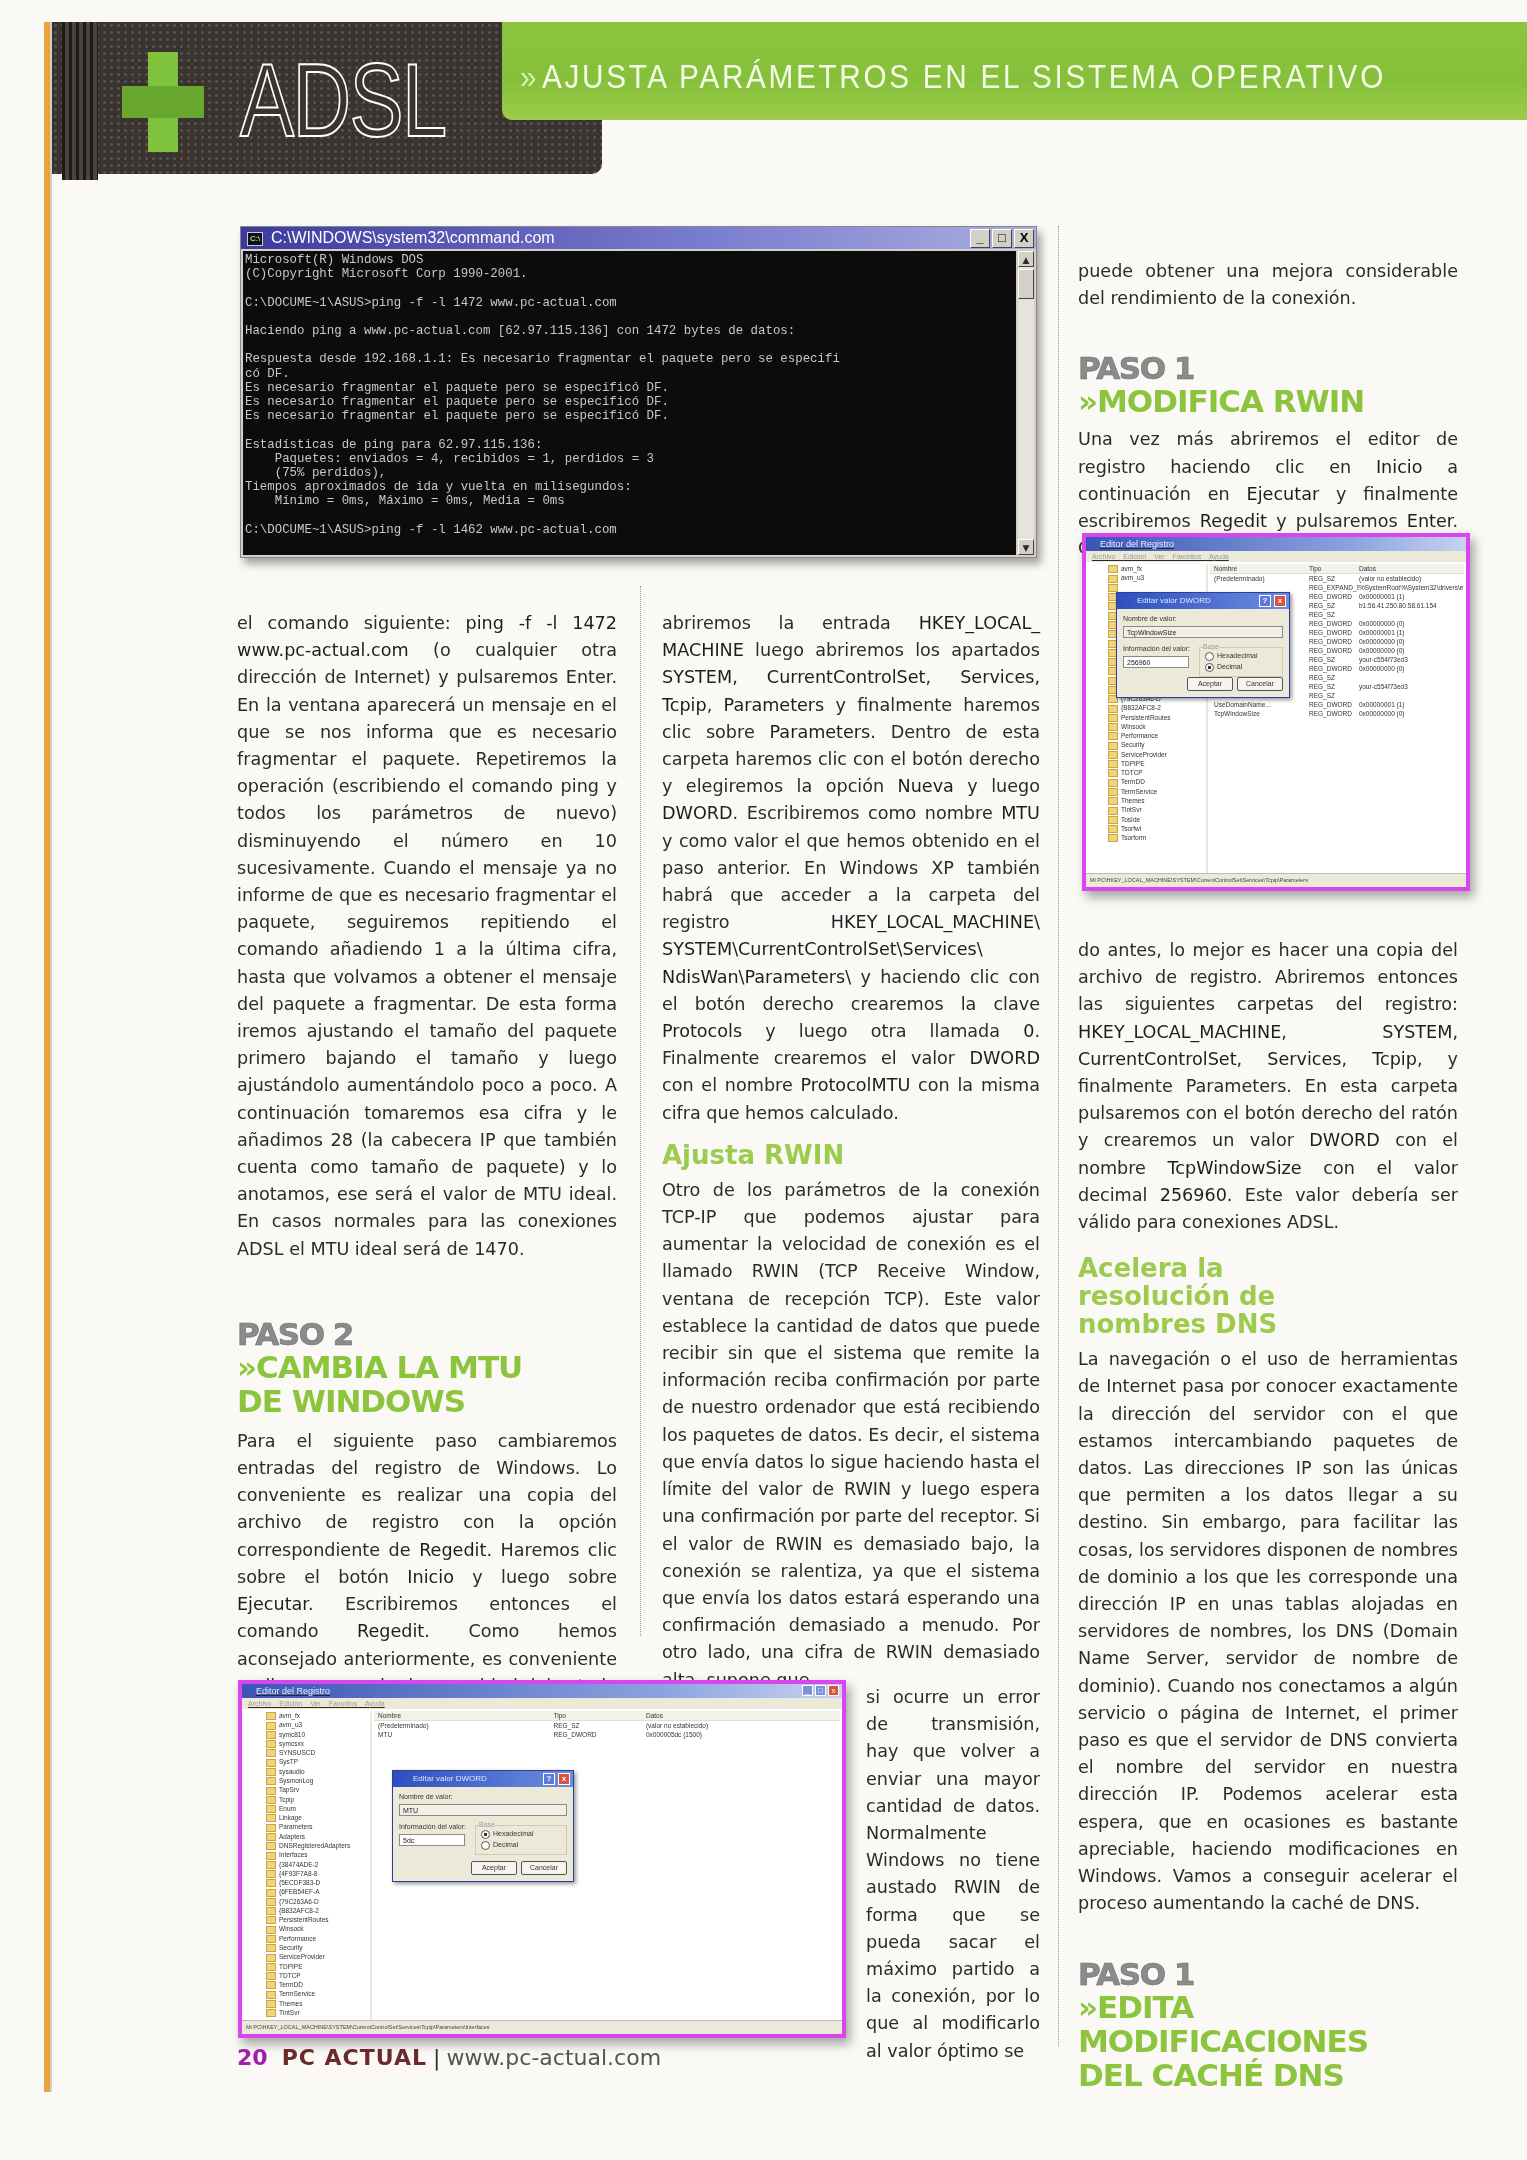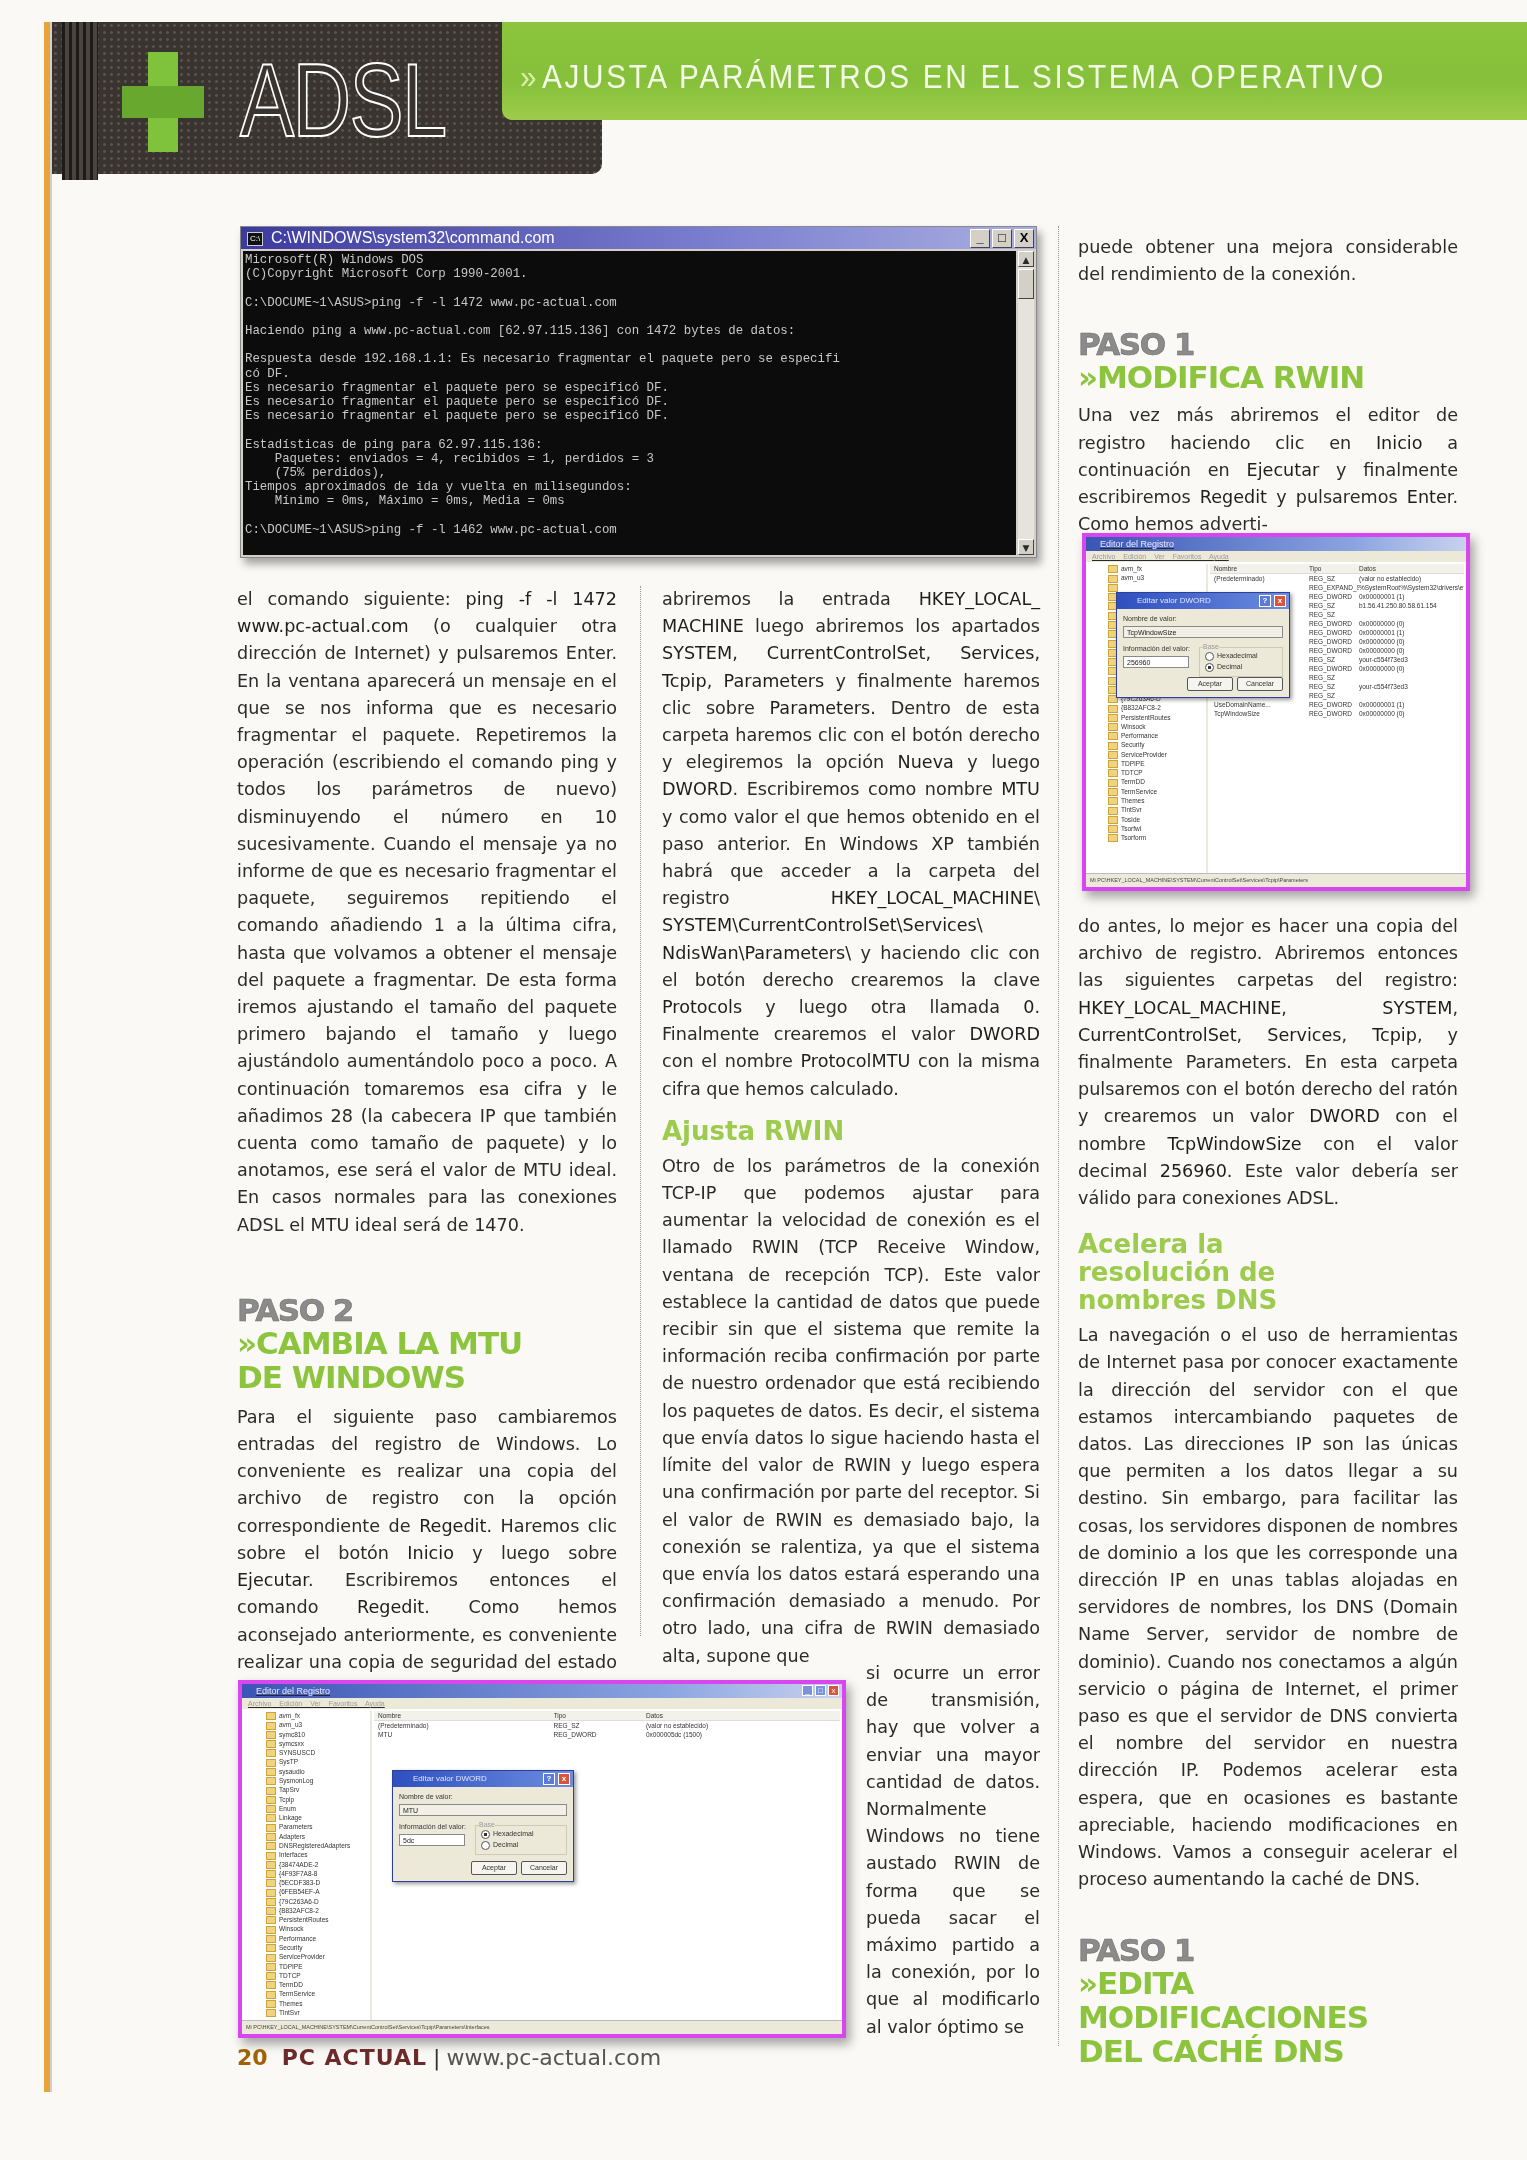--- a/index.html
+++ b/index.html
@@ -61,21 +61,21 @@
     position: absolute; left: 2px; top: 24px; right: 20px; bottom: 2px;
     background: #0c0c0c; color: #c8c8c8; font-family: "Liberation Mono", monospace;
     font-size: 12.4px; line-height: 14.2px; white-space: pre; padding: 2px 2px; overflow: hidden;
   }
   .term-scroll { position: absolute; right: 2px; top: 24px; width: 16px; bottom: 2px; background: #e6e3dc; }
   .term-scroll .up, .term-scroll .dn { position: absolute; left: 0; width: 16px; height: 16px; background: #d4d0c8; font-size: 9px; text-align: center; line-height: 16px; border: 1px solid #fff; border-right-color:#444; border-bottom-color:#444; box-sizing: border-box; }
   .term-scroll .up { top: 0; } .term-scroll .dn { bottom: 0; }
   .term-scroll .thumb { position: absolute; left: 0; top: 18px; width: 16px; height: 30px; background: #d4d0c8; border: 1px solid #fff; border-right-color:#444; border-bottom-color:#444; box-sizing: border-box; }
 
   
-  .col { position: absolute; font-family: "DejaVu Sans", sans-serif; font-size: 17.6px; line-height: 27.2px; color: #2b2b2b; text-align: justify; hyphens: manual; }
+  .col { position: absolute; font-family: "DejaVu Sans", sans-serif; font-size: 17.6px; line-height: 27.2px; color: #2b2b2b; text-align: justify; hyphens: manual; margin-top: 24px; }
   .col p { margin: 0; }
   .col b { font-weight: normal; color: #1e1e1e; }
   .col-left { left: 237px; top: 586px; width: 380px; }
   .col-mid { left: 662px; top: 586px; width: 378px; }
   .col-right { left: 1078px; top: 234px; width: 380px; }
   .divider { position: absolute; top: 586px; width: 0; border-left: 1px dotted #999; }
 
   .paso { font-family: "DejaVu Sans", sans-serif; font-weight: bold; font-size: 31px; line-height: 32px; color: #8b8b8b; letter-spacing: -1.5px; -webkit-text-stroke: 0.6px #6f6f6f; }
   .paso-title { font-family: "DejaVu Sans", sans-serif; font-weight: bold; font-size: 31px; line-height: 34px; color: #8cc43d; letter-spacing: -1px; text-transform: uppercase; }
   .subhead { font-family: "DejaVu Sans", sans-serif; font-size: 26px; line-height: 28px; color: #9ccb4e; font-weight: bold; }
@@ -106,21 +106,21 @@
   .dlg .fld { position: absolute; background: #fff; border: 1px solid #8a8a8a; font-size: 7px; line-height: 11px; padding-left: 3px; box-sizing: border-box; color: #222; }
   .dlg .fld.ro { background: #f1efe6; }
   .dlg .grp { position: absolute; border: 1px solid #cfcab7; }
   .dlg .radio { position: absolute; font-size: 7px; white-space: nowrap; }
   .dlg .radio::before { content: ""; display: inline-block; width: 7px; height: 7px; border-radius: 50%; border: 1px solid #555; background: #fff; margin-right: 3px; vertical-align: middle; }
   .dlg .radio.on::before { background: radial-gradient(circle, #333 1.5px, #fff 2px); }
   .dlg .btn { position: absolute; height: 14px; background: #f5f4ee; border: 1px solid #555; border-radius: 2px; font-size: 7px; line-height: 12px; text-align: center; box-sizing: border-box; }
 
   
   .footer { position: absolute; left: 237px; top: 2045px; font-family: "DejaVu Sans", sans-serif; font-size: 22px; white-space: nowrap; }
-  .footer .pg { font-weight: bold; color: #a16207; margin-right: 14px; }
+  .footer .pg { font-weight: bold; color: #a21caf; margin-right: 14px; }
   .footer .brand { font-weight: bold; color: #6d2a2a; letter-spacing: 1px; }
   .footer .sep { color: #333; margin: 0 6px; }
   .footer .url { color: #555; }
 </style>
 </head>
 <body>
 
 <div class="page-edge"></div>
 <div class="page-edge2"></div>
 

